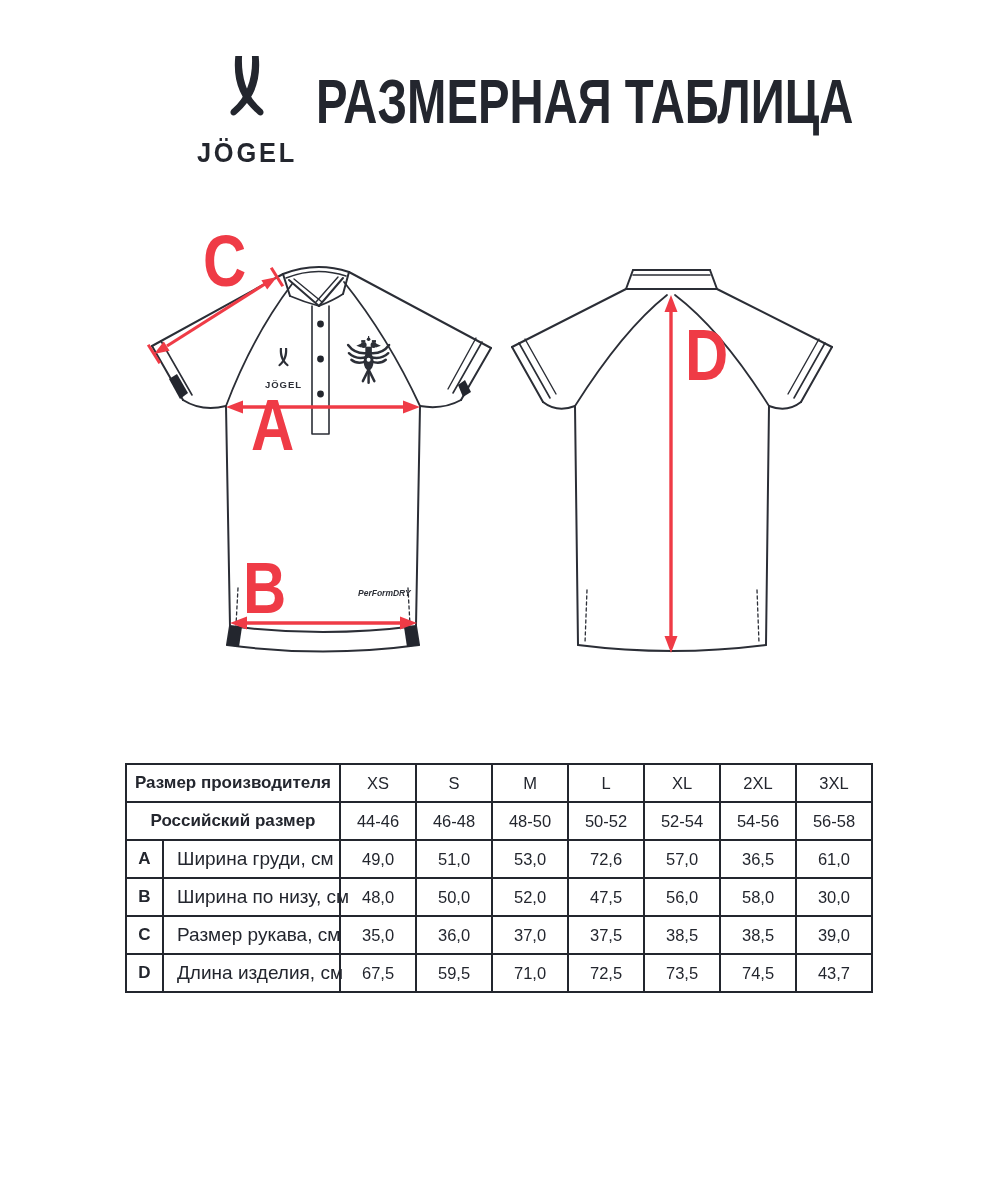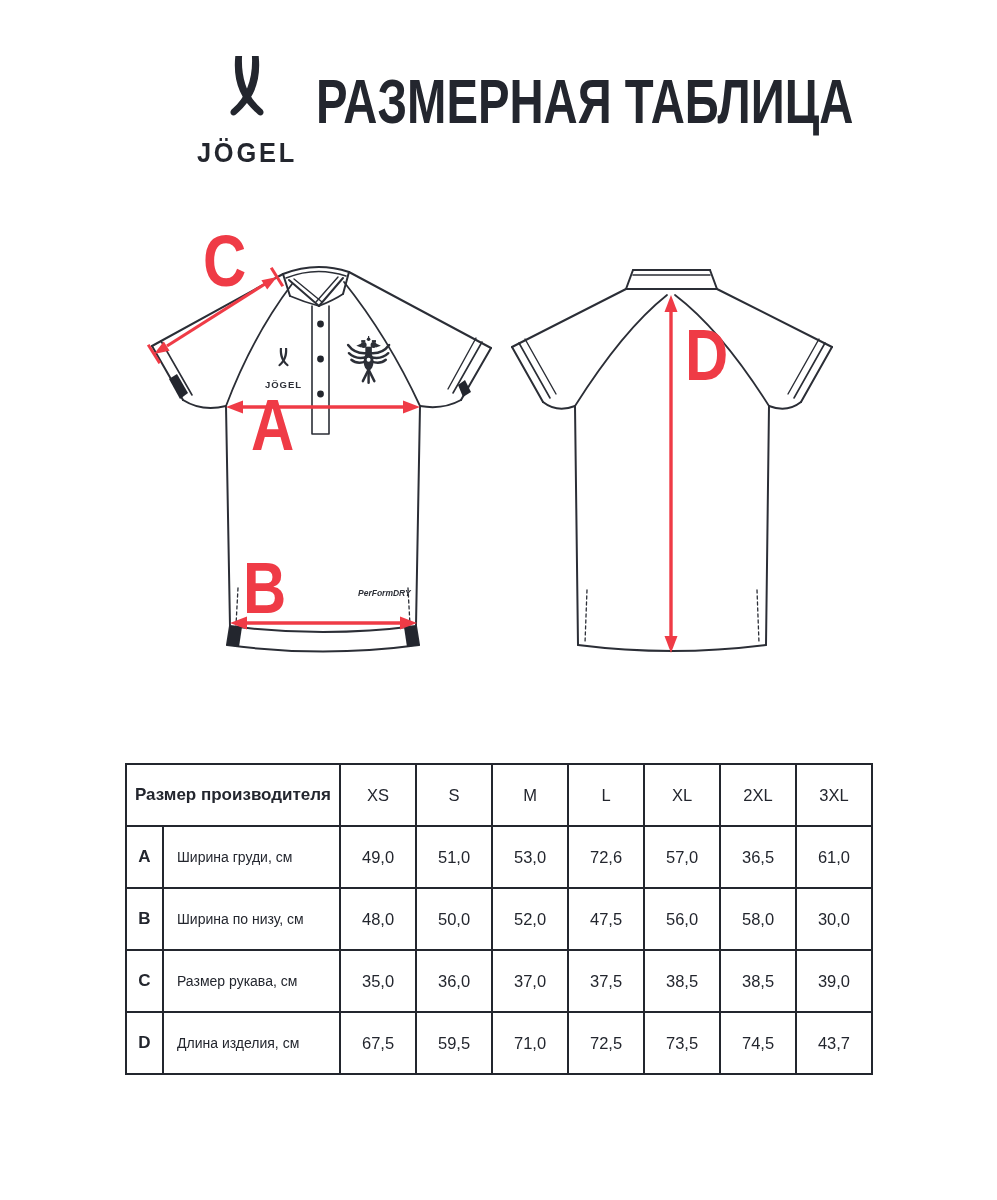--- a/index.html
+++ b/index.html
@@ -31,24 +31,24 @@
   .lab-a{left:251px;top:388px;}
   .lab-b{left:243px;top:551px;}
   .lab-d{left:685px;top:318px;}
   
   table.size-table{
     position:absolute;left:125px;top:763px;width:748px;table-layout:fixed;
     border-collapse:collapse;font-size:16.5px;
   }
   table.size-table td{
     border:2px solid #23262e;height:36px;text-align:center;vertical-align:middle;
-    padding:12px 2px;white-space:nowrap;
+    padding:0 2px;white-space:nowrap;
   }
   table.size-table td.b{font-weight:700;font-size:17px;}
-  table.size-table td.lbl{text-align:left;padding-left:13px;font-size:14px;}
+  table.size-table td.lbl{text-align:left;padding-left:13px;font-size:19px;}
 </style>
 </head>
 <body>
 
 <div class="page">
 
   <div class="brand">
     <svg width="62" height="80" viewBox="0 0 100 130">
       <g fill="#23262e">
         <path d="M31,0 C27,40 38,70 68,95 C74,100 81,92 74,86 C50,66 40,34 42,0 Z"></path>
@@ -235,20 +235,30 @@
           <td colspan="2" class="b ">Размер производителя</td>
           <td class="">XS</td>
           <td class="">S</td>
           <td class="">M</td>
           <td class="">L</td>
           <td class="">XL</td>
           <td class="">2XL</td>
           <td class="">3XL</td>
         </tr>
         <tr>
+          <td colspan="2" class="b ">Российский размер</td>
+          <td class="">44-46</td>
+          <td class="">46-48</td>
+          <td class="">48-50</td>
+          <td class="">50-52</td>
+          <td class="">52-54</td>
+          <td class="">54-56</td>
+          <td class="">56-58</td>
+        </tr>
+        <tr>
           <td class="b ">A</td>
           <td class="lbl">Ширина груди, см</td>
           <td class="">49,0</td>
           <td class="">51,0</td>
           <td class="">53,0</td>
           <td class="">72,6</td>
           <td class="">57,0</td>
           <td class="">36,5</td>
           <td class="">61,0</td>
         </tr>

